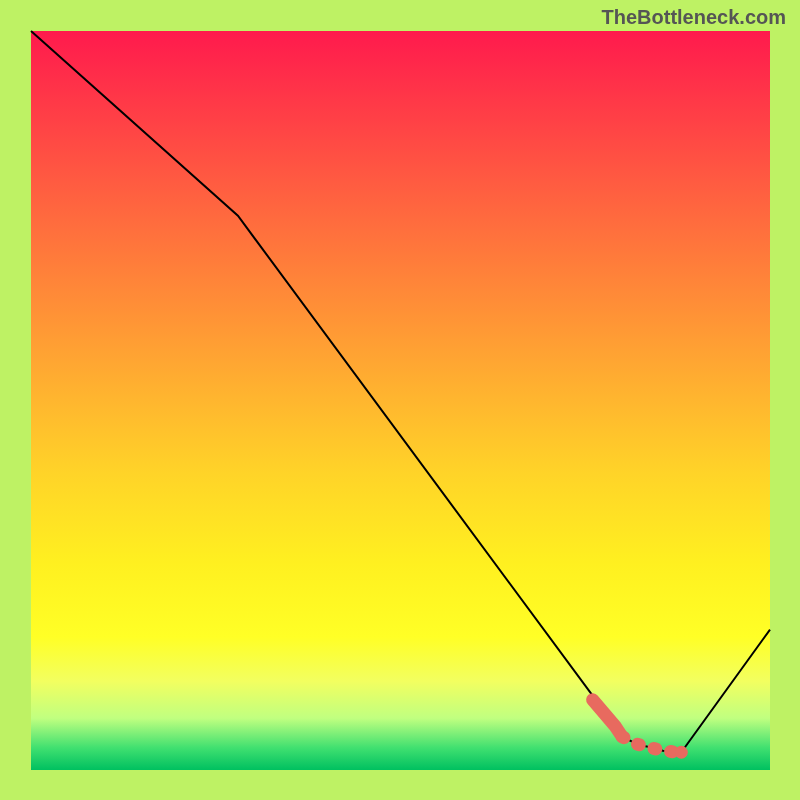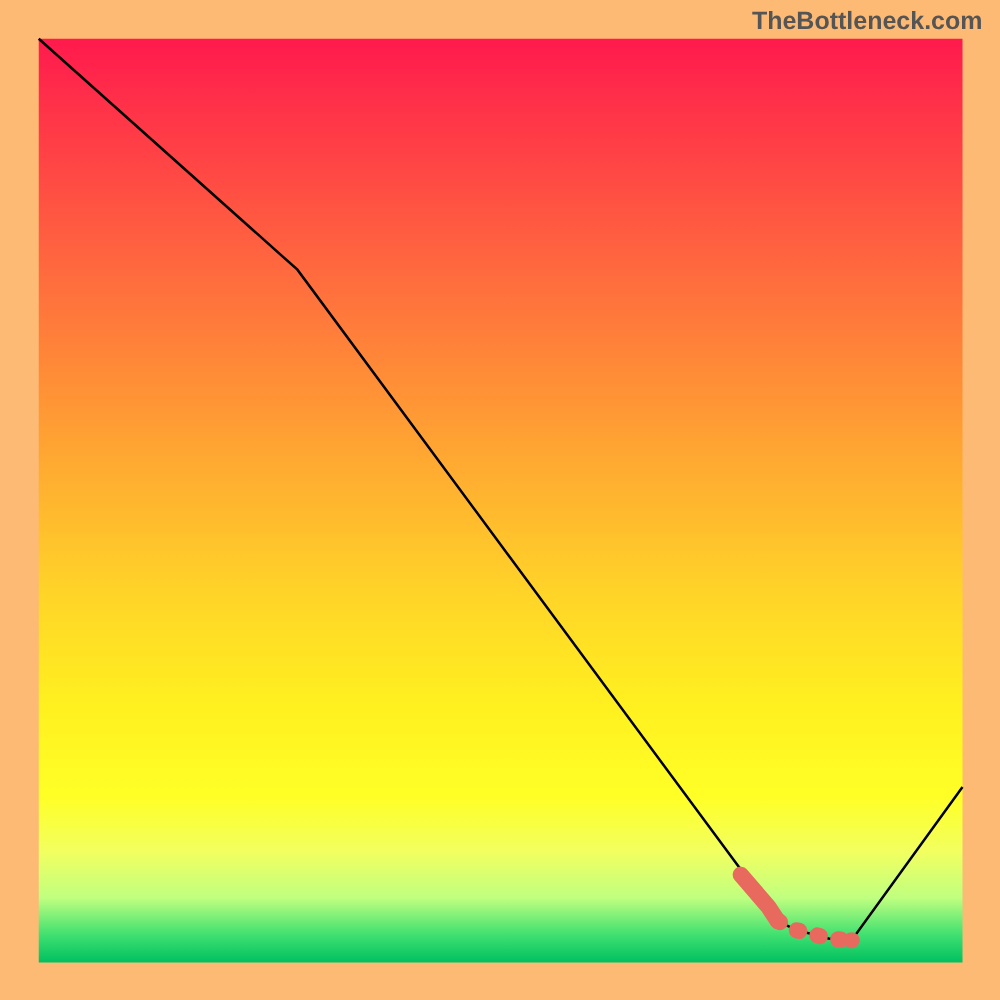--- a/index.html
+++ b/index.html
@@ -10,21 +10,21 @@
     height: 800px;
     position: relative;
     font-family: Arial, sans-serif;
   }
   .container {
     position: absolute;
     top: 0;
     left: 0;
     width: 800px;
     height: 800px;
-    background: #fdba74;
+    background: #bef264;
   }
   .attribution {
     position: absolute;
     top: 6px;
     right: 14px;
     color: #555;
     font-size: 20px;
     font-weight: bold;
     z-index: 10;
   }

